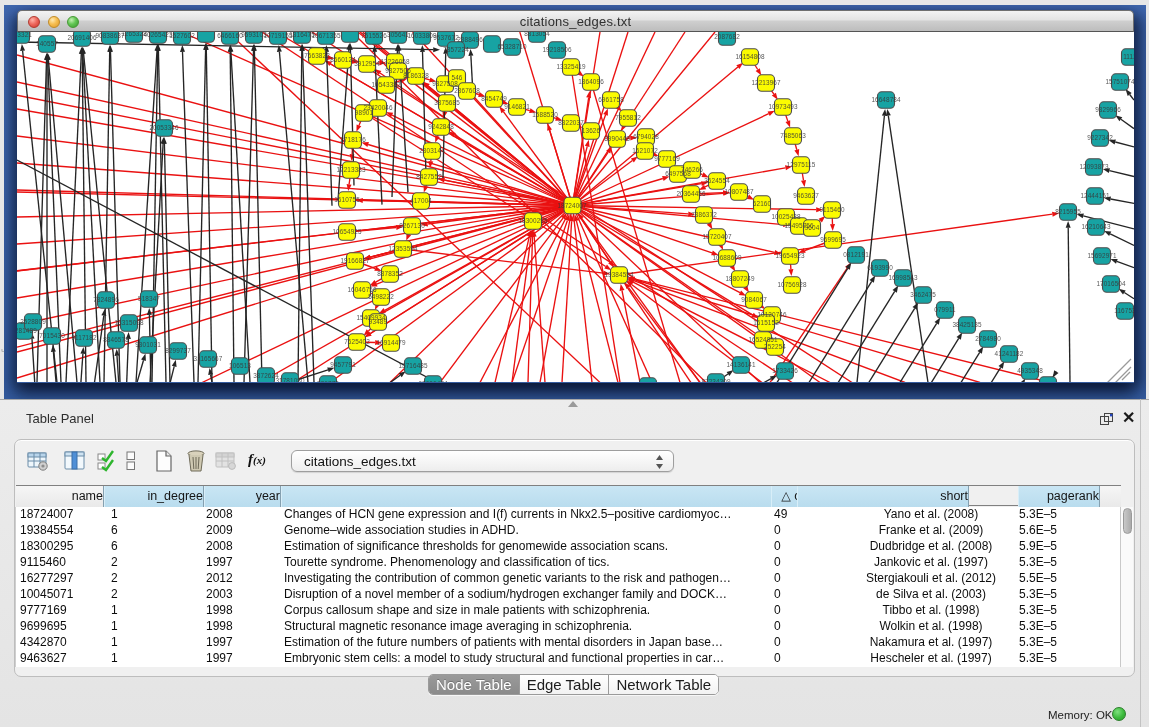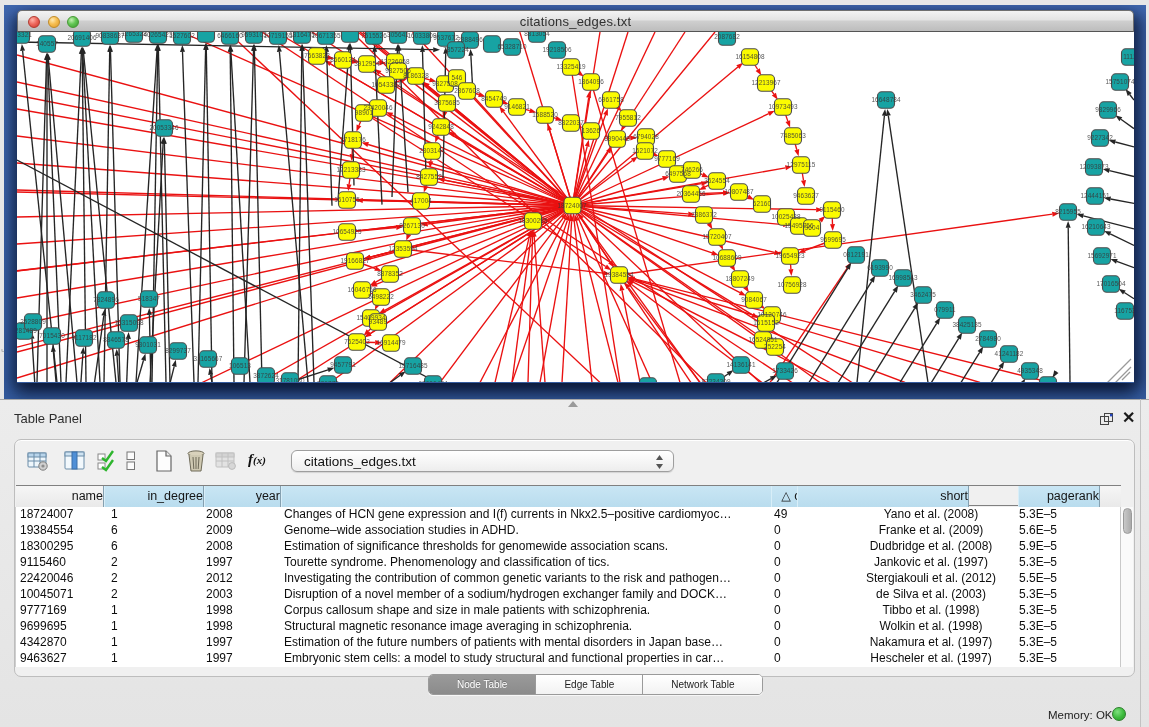--- a/index.html
+++ b/index.html
@@ -8,21 +8,21 @@
 #win{position:absolute;left:13px;top:5px;width:1117px;height:372.5px;border-radius:5px 5px 0 0;box-shadow:0 9px 16px 2px rgba(3,10,32,.65),10px 4px 14px rgba(3,10,32,.35),-6px 4px 12px rgba(3,10,32,.25)}
 #titlebar{position:absolute;left:0;top:0;width:100%;height:21.5px;border-radius:5px 5px 0 0;background:linear-gradient(180deg,#f3f3f3 0%,#e3e3e3 45%,#cfcfcf 50%,#bdbdbd 100%);border:1px solid #6f6f6f;border-bottom:1px solid #555}
 #title{position:absolute;width:100%;text-align:center;top:3px;font-size:13px;color:#303030;letter-spacing:.2px}
 .tl{position:absolute;top:4.5px;width:12px;height:12px;border-radius:50%}
 #tlr{left:10px;background:radial-gradient(circle at 35% 30%,#ffb2a8,#ee6a5f 45%,#d0382c 95%);border:.5px solid #b03a30}
 #tly{left:29.5px;background:radial-gradient(circle at 35% 30%,#ffe9b0,#f6be50 45%,#df9b2d 95%);border:.5px solid #c08b28}
 #tlg{left:49px;background:radial-gradient(circle at 35% 30%,#c4f0b2,#62c654 45%,#3f9c33 95%);border:.5px solid #459933}
 #canvas{position:absolute;left:0;top:21.5px;width:1117px;height:350.5px;background:#fff}
 
 #panelarea{position:absolute;left:0;top:399px;width:1149px;height:328px;background:linear-gradient(180deg,#ececec,#e4e4e4);border-top:1px solid #a8a8a8}
-#ptitle{position:absolute;left:14px;top:11px;font-size:13px;color:#2e2e2e}
+#ptitle{position:absolute;left:26px;top:11px;font-size:13px;color:#2e2e2e}
 #pgrip{position:absolute;left:568px;top:1px;width:0;height:0;border-left:5px solid transparent;border-right:5px solid transparent;border-bottom:6px solid #9a9a9a}
 #closex{position:absolute;left:1122px;top:8px;font-size:16px;font-weight:bold;color:#1a1a1a}
 #floaticon{position:absolute;left:1100px;top:11px;width:13px;height:12px}
 #panel{position:absolute;left:14px;top:39px;width:1121px;height:238px;background:#f0f0f0;border:1px solid #bdbdbd;border-radius:7px;box-shadow:inset 0 1px 0 #fff}
 
 #toolbar{position:absolute;left:0;top:8px;height:30px;width:100%}
 .ticon{position:absolute;top:1px}
 #combo{position:absolute;left:276px;top:2px;width:383px;height:22px;background:linear-gradient(180deg,#ffffff,#ededed);border:1px solid #9e9e9e;border-radius:6px;box-shadow:0 1px 1px rgba(0,0,0,.12)}
 #combo span{position:absolute;left:12px;top:3px;font-size:13.5px;color:#111}
 #spin{position:absolute;right:9px;top:3px;width:9px;height:16px}
@@ -38,21 +38,21 @@
 .c1{left:95px;width:100px}
 .c2{left:190px;width:76px}
 .c3{left:268px;width:486px}
 .c4{left:758px;width:72px}
 .c5{left:830px;width:170px;text-align:center}
 .c6{left:1003px;width:90px}
 #vscroll{position:absolute;left:1120px;top:107px;width:13px;height:160px;background:#fafafa;border-left:1px solid #c9c9c9}
 #vthumb{position:absolute;left:1.5px;top:1px;width:9px;height:26px;background:linear-gradient(90deg,#c9c9c9,#ababab);border:1px solid #999;border-radius:5px}
 
 #tabs{position:absolute;left:428px;top:274px;height:21px;display:flex;border:1px solid #9a9a9a;border-radius:5px;overflow:hidden;background:#fff;box-shadow:0 1px 0 rgba(255,255,255,.7)}
-.tab{font-size:10px;line-height:19px;padding:0 28px;color:#1c1c1c;background:linear-gradient(180deg,#ffffff,#f2f2f2)}
+.tab{font-size:15px;line-height:19px;padding:0 7px;color:#1c1c1c;background:linear-gradient(180deg,#ffffff,#f2f2f2)}
 .tab.sel{background:linear-gradient(180deg,#9a9a9a,#8b8b8b);color:#fff;text-shadow:0 -1px 0 rgba(0,0,0,.25)}
 .tab+.tab{border-left:1px solid #9a9a9a}
 #mem{position:absolute;left:1048px;top:309px;font-size:11.5px;color:#222}
 #memdot{position:absolute;left:1112px;top:307px;width:14px;height:14px;border-radius:50%;background:radial-gradient(circle at 38% 32%,#7fe07f,#3cba3c 55%,#2d9a2d);border:1px solid #2a7f2a}
 #rightline{position:absolute;left:1140px;top:399px;width:1px;height:328px;background:#c2c2c2}
 </style></head>
 <body>
 <div id="desk">
   <div id="win">
     <div id="titlebar">
@@ -901,21 +901,21 @@
 <div class="tr" style="top:48px">
 <span class="c0">9115460</span>
         <span class="c1">2</span>
         <span class="c2">1997</span>
 <span class="c3">Tourette syndrome. Phenomenology and classification of tics.</span>
         <span class="c4">0</span>
         <span class="c5">Jankovic et al. (1997)</span>
         <span class="c6">5.3E–5</span>
       </div>
 <div class="tr" style="top:64px">
-<span class="c0">22420046</span>
+<span class="c0">16277297</span>
         <span class="c1">2</span>
         <span class="c2">2012</span>
 <span class="c3">Investigating the contribution of common genetic variants to the risk and pathogen…</span>
         <span class="c4">0</span>
         <span class="c5">Stergiakouli et al. (2012)</span>
         <span class="c6">5.5E–5</span>
       </div>
 <div class="tr" style="top:80px">
 <span class="c0">10045071</span>
         <span class="c1">2</span>

